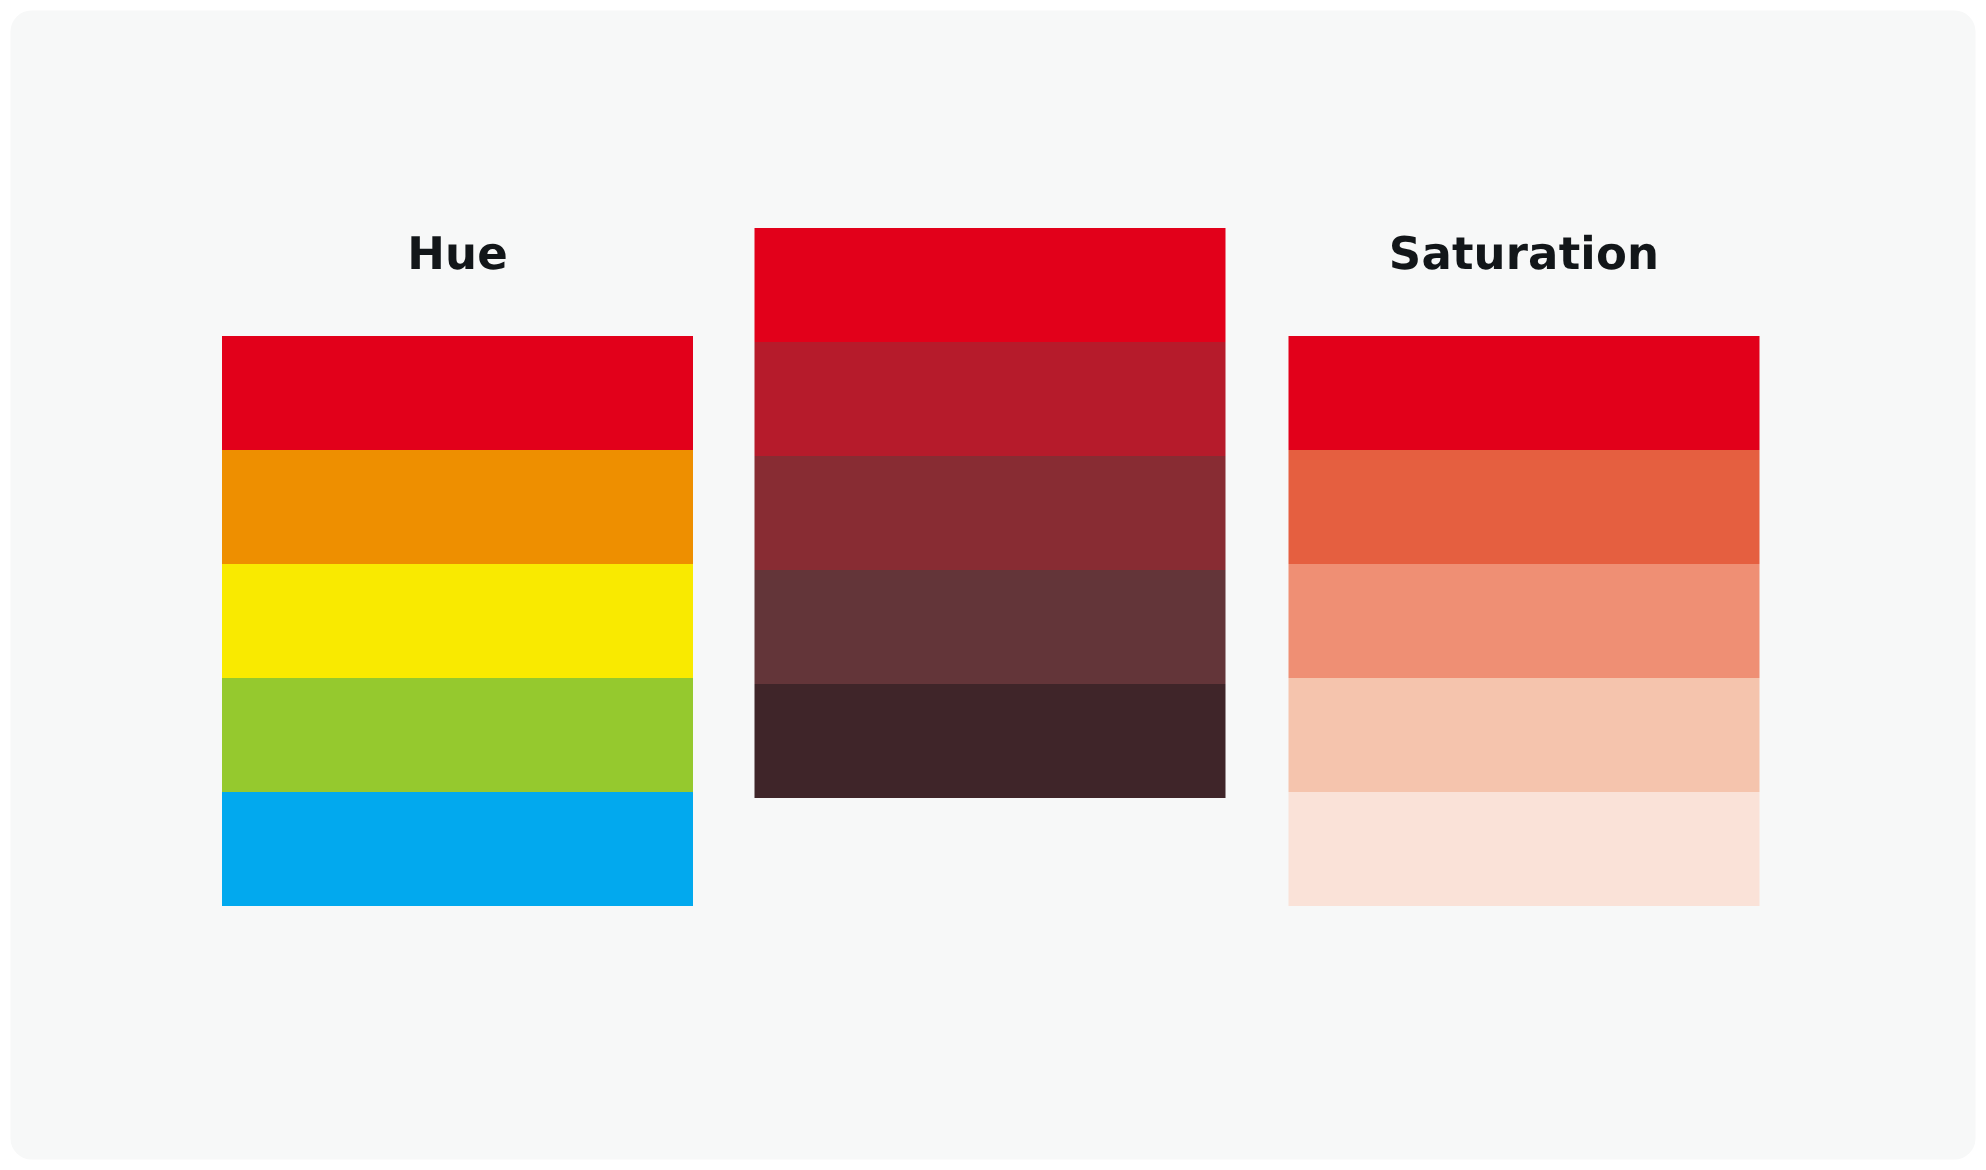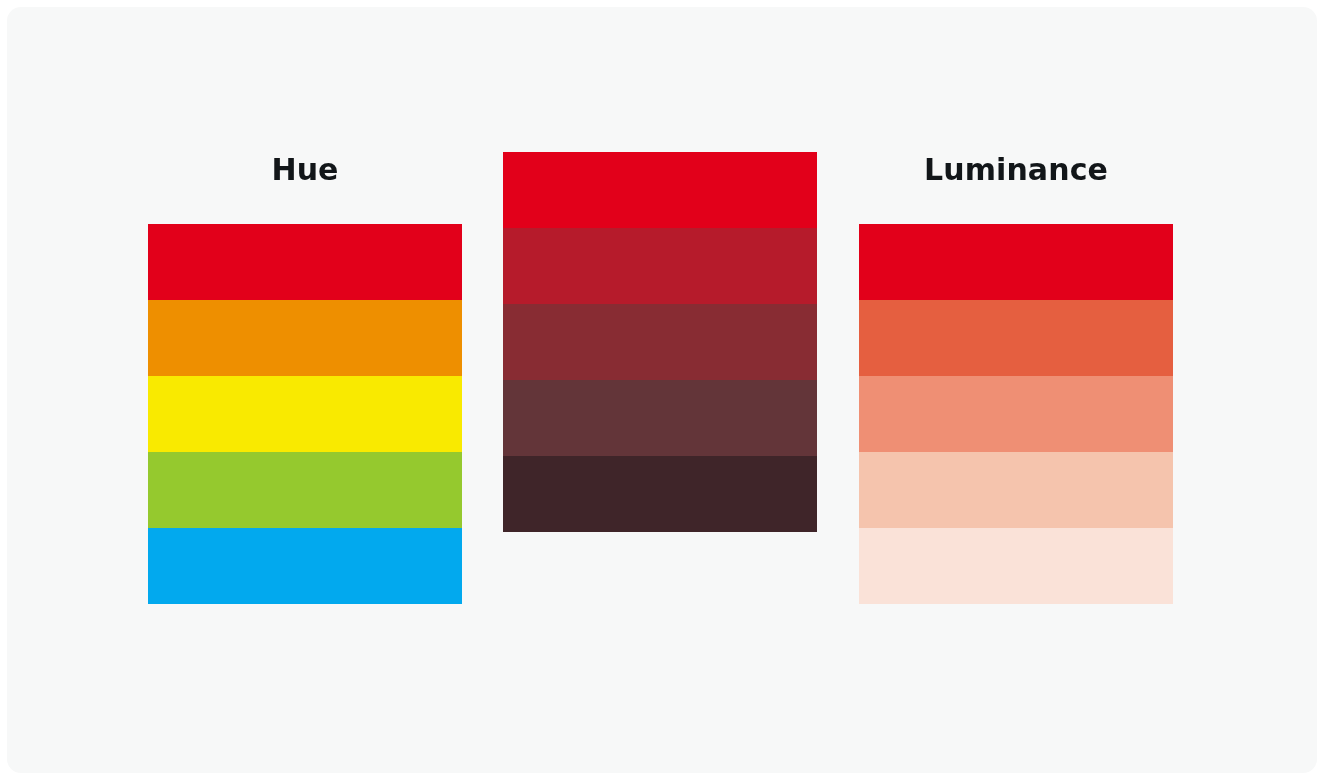--- a/index.html
+++ b/index.html
@@ -92,21 +92,21 @@
       <div class="column" style="left: 503px; width: 314px;">
         <div class="swatch-stack">
           <div class="swatch" title="#e2001a" style="background: rgb(226, 0, 26);"></div>
           <div class="swatch" title="#b61b2b" style="background: rgb(182, 27, 43);"></div>
           <div class="swatch" title="#882c33" style="background: rgb(136, 44, 51);"></div>
           <div class="swatch" title="#633539" style="background: rgb(99, 53, 57);"></div>
           <div class="swatch" title="#3f2529" style="background: rgb(63, 37, 41);"></div>
         </div>
       </div>
       <div class="column" style="left: 859px; width: 314px;">
-        <div class="column-title" style="color: rgb(18, 22, 25);">Luminance</div>
+        <div class="column-title" style="color: rgb(18, 22, 25);">Saturation</div>
         <div class="swatch-stack">
           <div class="swatch" title="#e2001a" style="background: rgb(226, 0, 26);"></div>
           <div class="swatch" title="#e55f40" style="background: rgb(229, 95, 64);"></div>
           <div class="swatch" title="#ef8f74" style="background: rgb(239, 143, 116);"></div>
           <div class="swatch" title="#f5c4ad" style="background: rgb(245, 196, 173);"></div>
           <div class="swatch" title="#fae2d8" style="background: rgb(250, 226, 216);"></div>
         </div>
       </div>
     </div>
 </div>

